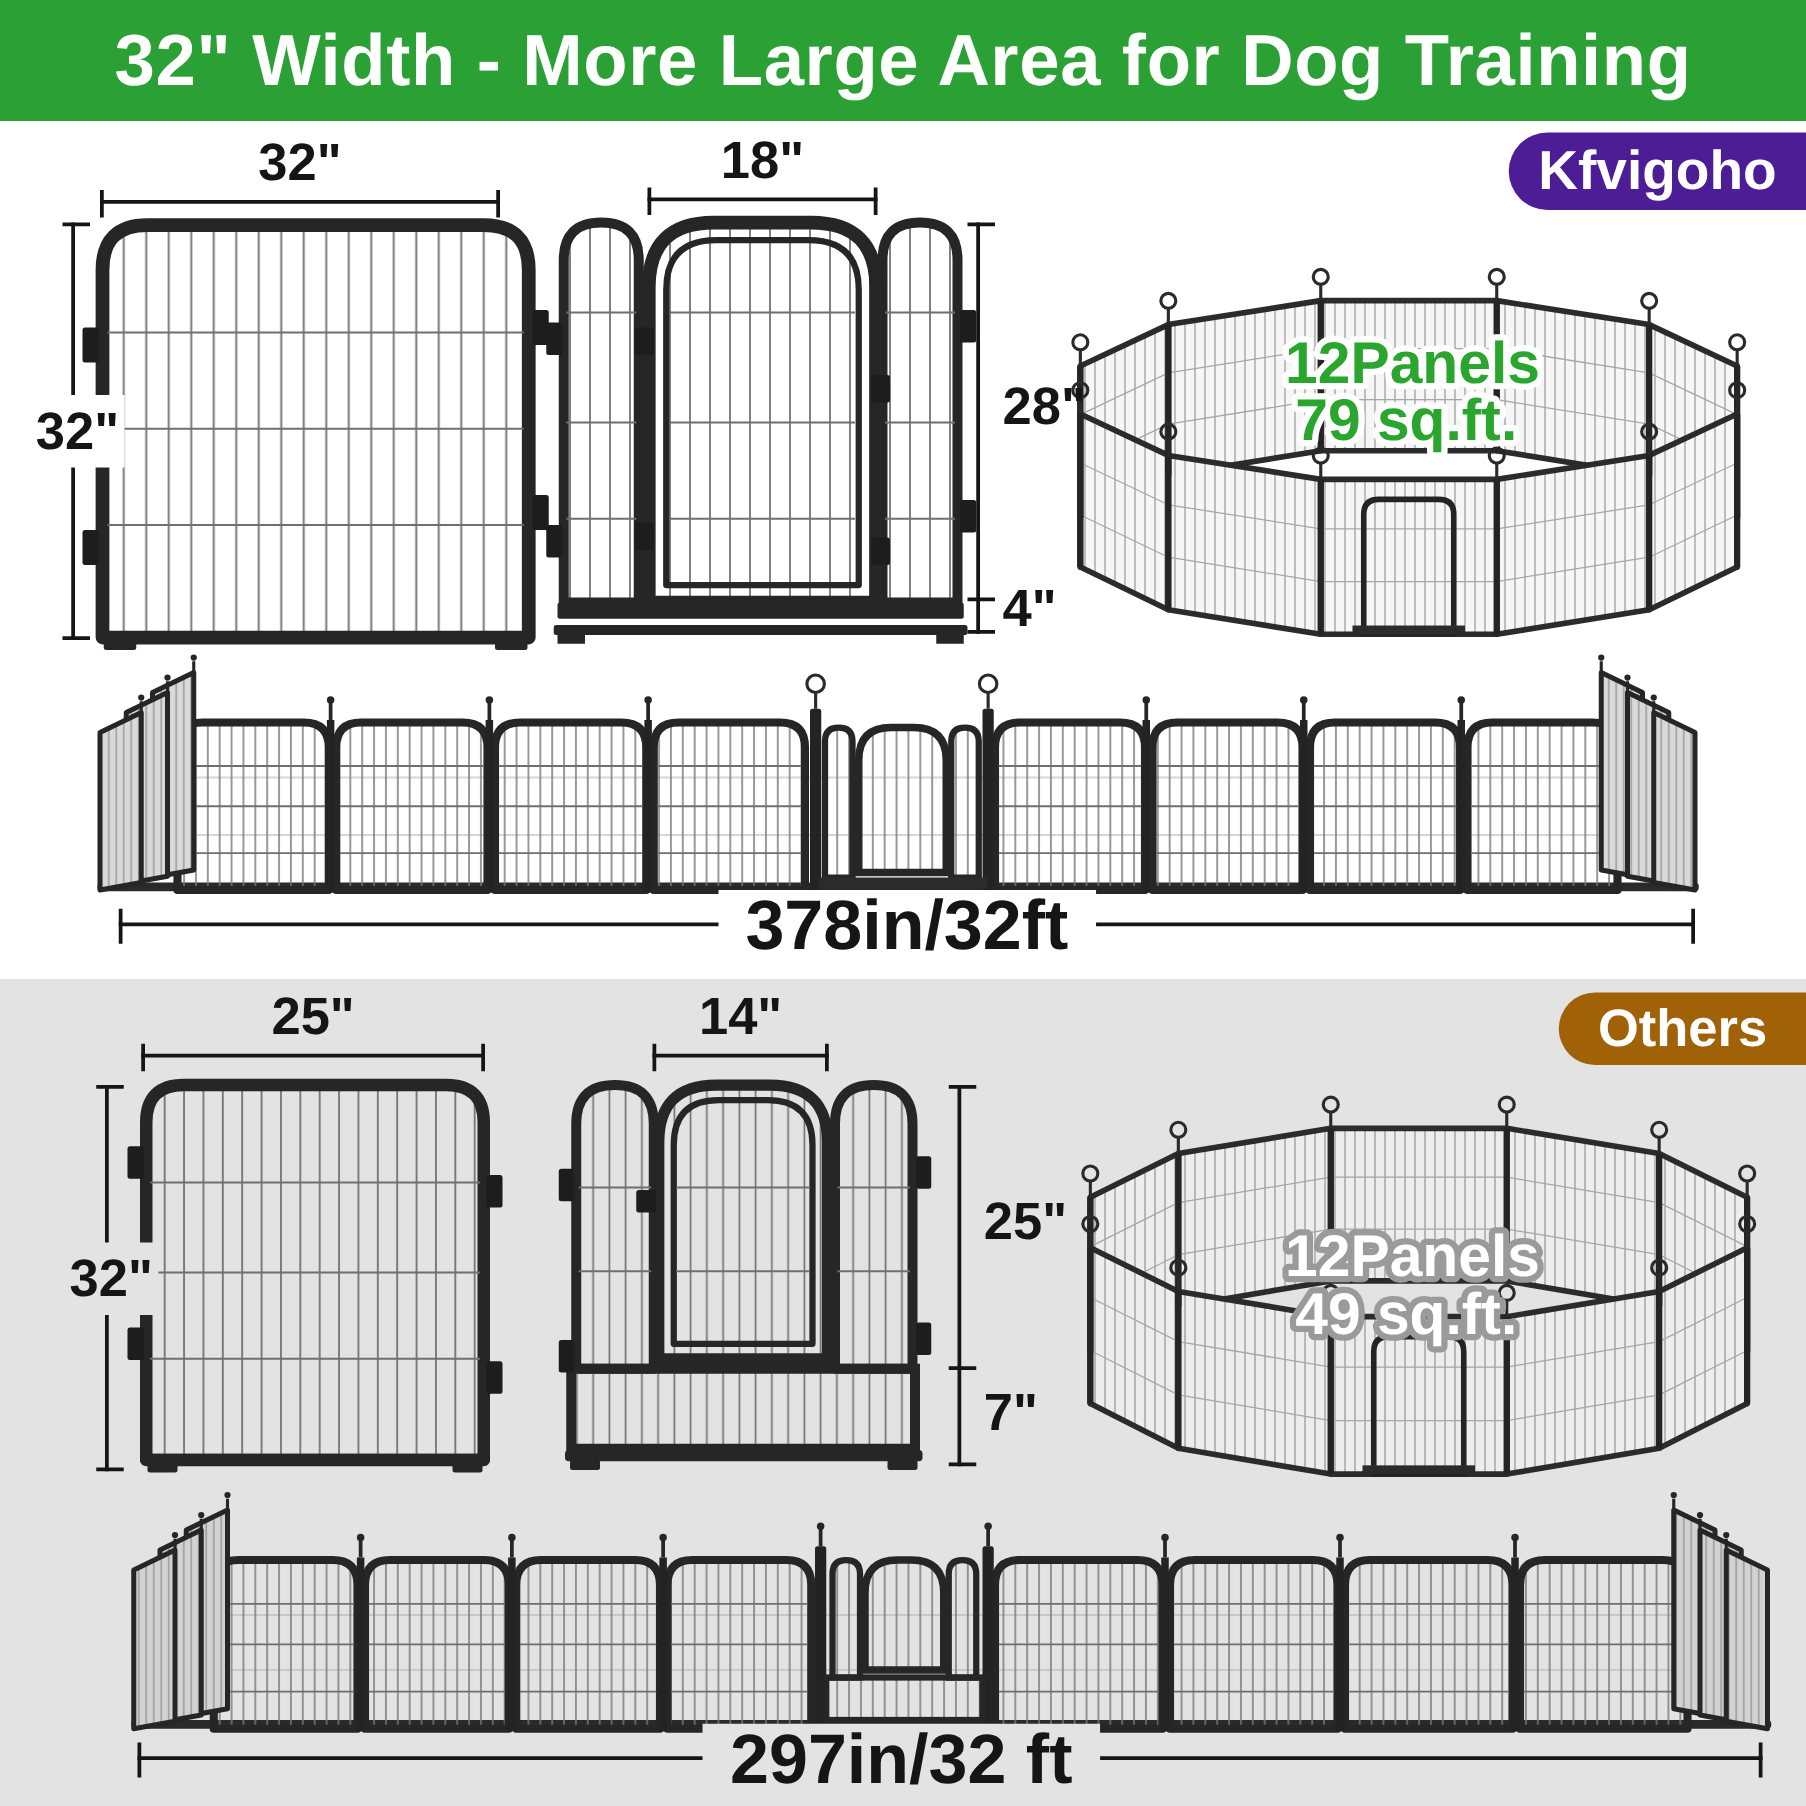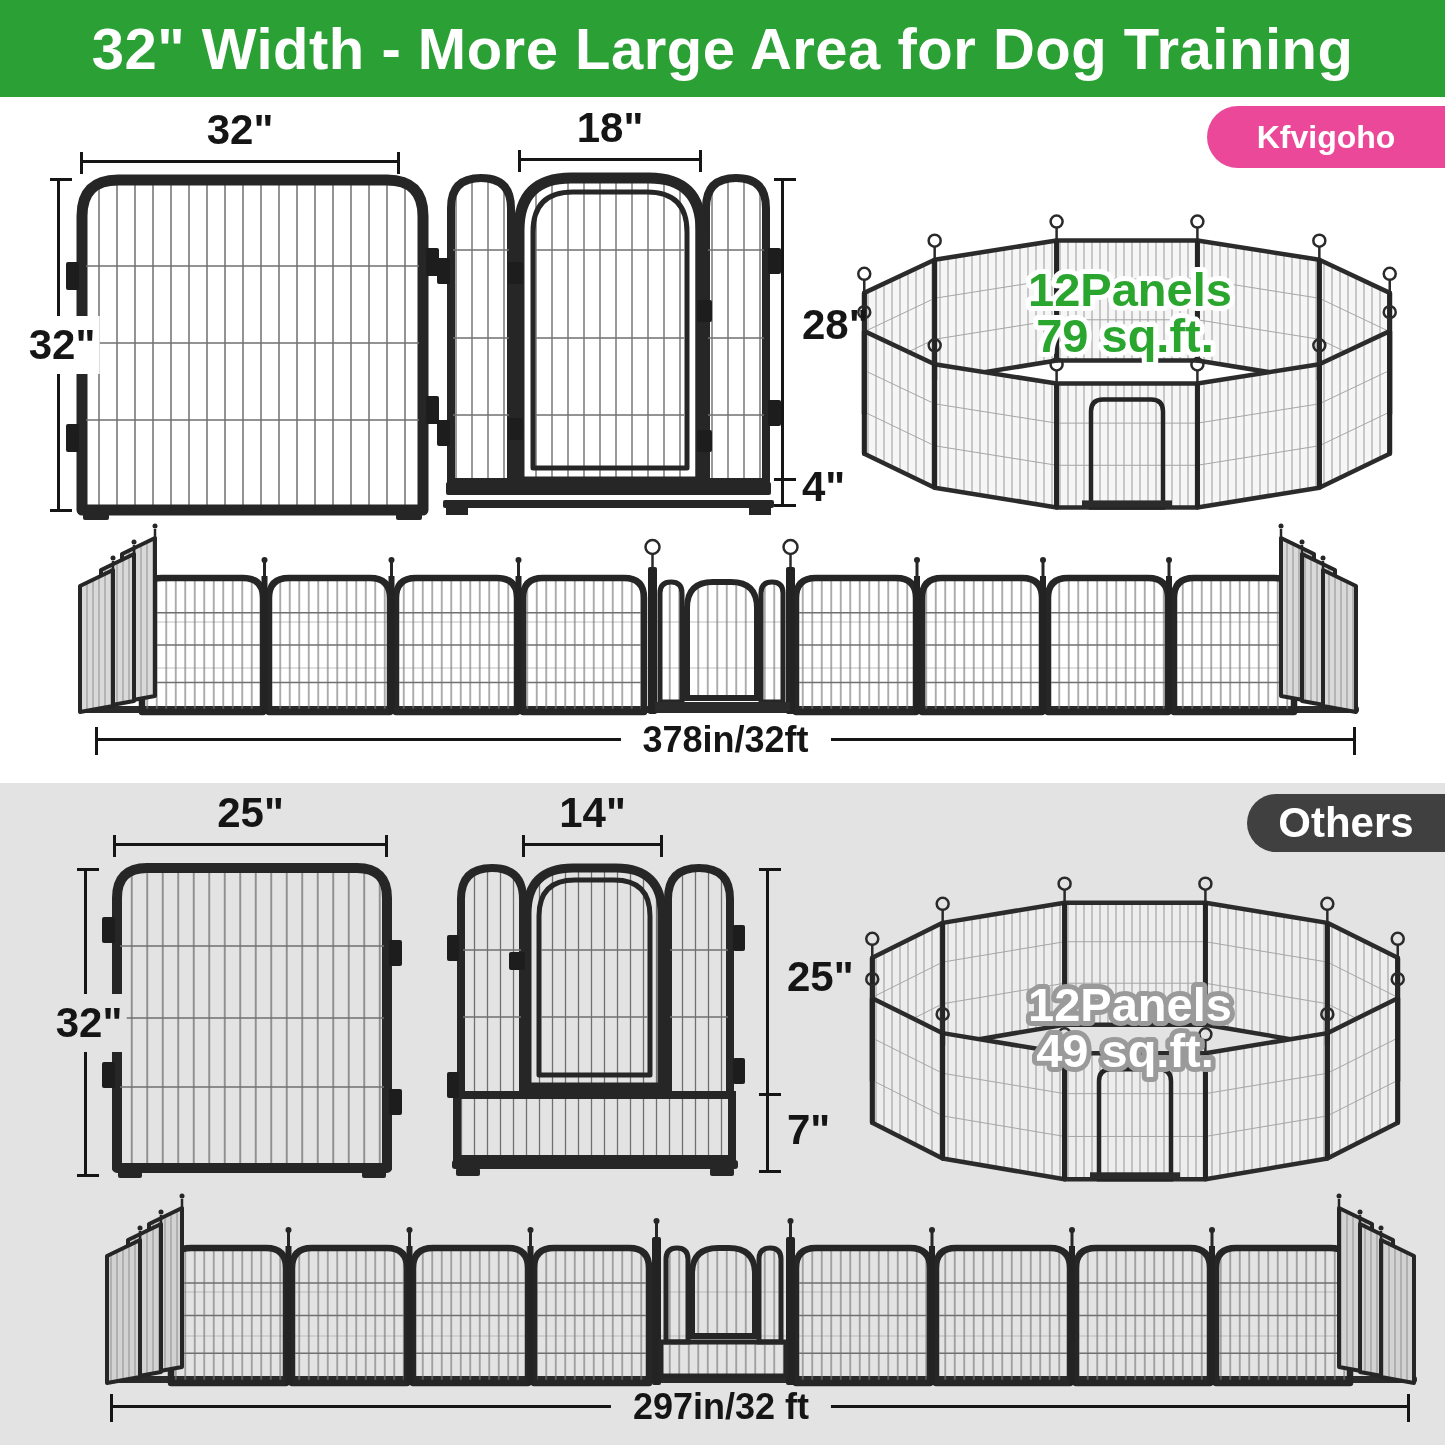--- a/index.html
+++ b/index.html
@@ -2,31 +2,31 @@
 <html><head>
 <meta charset="utf-8">
 <style>
   *{margin:0;padding:0;box-sizing:border-box}
   html,body{width:1445px;height:1445px}
   body{font-family:"Liberation Sans",sans-serif;position:relative;overflow:hidden;
        background:linear-gradient(to bottom,#2ba135 0,#2ba135 97px,#ffffff 97px,#ffffff 783px,#e3e3e3 783px,#e3e3e3 1445px)}
   .banner{position:absolute;left:0;top:0;width:1445px;height:97px;display:flex;align-items:center;justify-content:center}
   .banner h1{color:#fff;font-size:58px;font-weight:bold;letter-spacing:.5px;white-space:nowrap}
   .badge{position:absolute;display:flex;align-items:center;justify-content:center;color:#fff;font-weight:bold;white-space:nowrap}
-  .badge-brand{left:1207px;top:106px;width:238px;height:62px;background:#ec4899;border-radius:34px 0 0 34px;font-size:32px}
-  .badge-others{left:1247px;top:794px;width:198px;height:58px;background:#404040;border-radius:32px 0 0 32px;font-size:42px}
+  .badge-brand{left:1207px;top:106px;width:238px;height:62px;background:#4c1d95;border-radius:34px 0 0 34px;font-size:44px}
+  .badge-others{left:1247px;top:794px;width:198px;height:58px;background:#a16207;border-radius:32px 0 0 32px;font-size:42px}
   svg.art{position:absolute;overflow:visible}
   .dim-label{position:absolute;font-weight:bold;color:#151515;font-size:42px;white-space:nowrap;line-height:1}
   .hdim,.vdim{position:absolute}
   .hdim{height:0;border-top:3px solid #151515}
   .hdim .tick{position:absolute;top:-11px;width:3px;height:22px;background:#151515}
   .hdim.row .tick{top:-14px;height:28px}
   .tick-l{left:0}.tick-r{right:0}
   .hdim .dim-label.above{left:50%;bottom:12px;transform:translateX(-50%)}
-  .hdim .dim-label.online-h{left:50%;top:-1px;transform:translate(-50%,-50%);padding:0 22px;font-size:36px}
+  .hdim .dim-label.online-h{left:50%;top:-1px;transform:translate(-50%,-50%);padding:0 22px;font-size:56px}
   .vdim{width:0;border-left:3px solid #151515}
   .vdim .tick{position:absolute;left:-10px;width:22px;height:3px;background:#151515}
   .tick-t{top:0}.tick-b{bottom:0}
   .vdim .dim-label.online{left:2px;top:50%;transform:translate(-50%,-50%);padding:8px 4px}
   .vdim .dim-label.right{left:18px}
   .bg-white{background:#ffffff}
   .bg-gray{background:#e3e3e3}
 </style>
 </head>
 <body>

